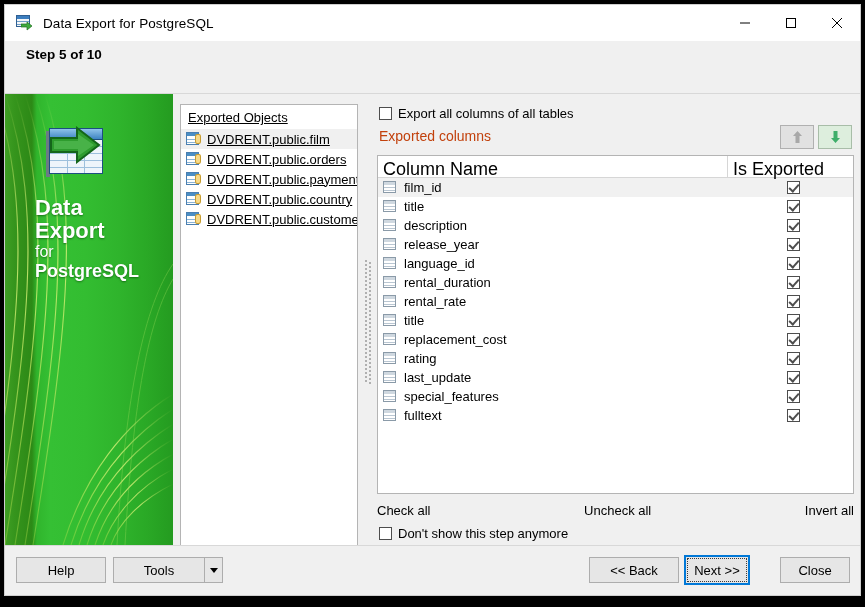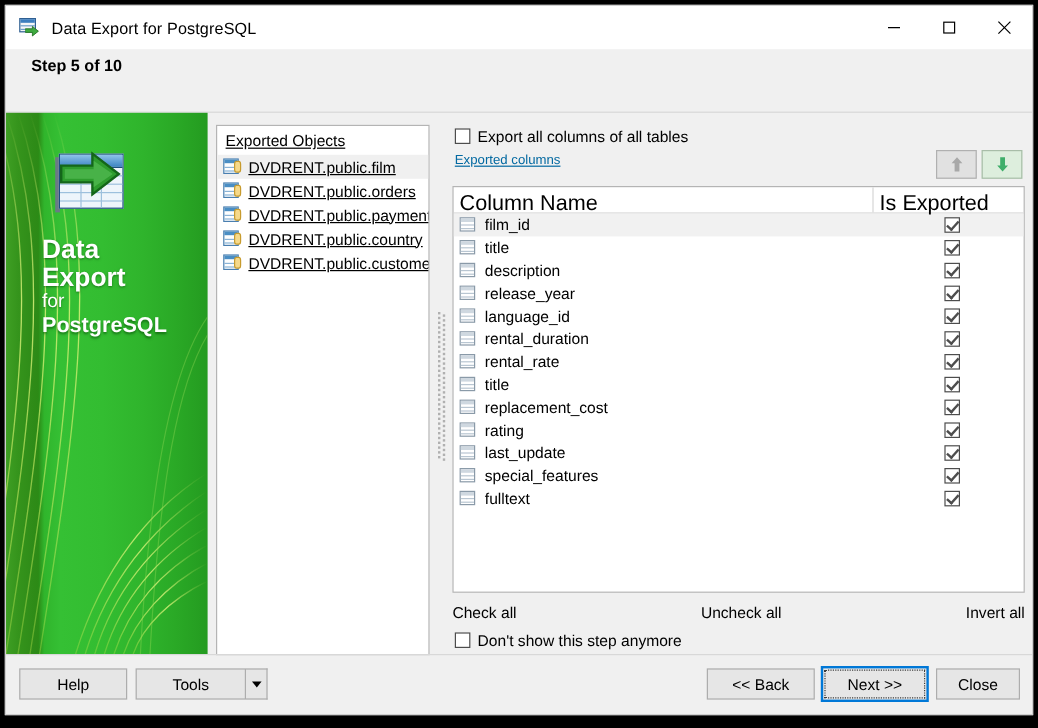--- a/index.html
+++ b/index.html
@@ -66,21 +66,21 @@
   
   .splitter{position:absolute;left:360px;top:255px;width:7px;height:125px;}
   .splitter i{position:absolute;width:2px;height:2px;background:#b0b0b0;}
 
   
   .chk-all{position:absolute;left:374px;top:101px;display:flex;align-items:center;font-size:13px;color:#000;}
   .cbx{width:13px;height:13px;border:1px solid #4d4d4d;background:#fff;box-sizing:border-box;
        margin-right:6px;position:relative;flex:none;}
   .cbx.on:after{content:"";position:absolute;left:3px;top:0px;width:4px;height:8px;
                 border:solid #4d4d4d;border-width:0 2px 2px 0;transform:rotate(42deg);}
-  .exp-col-lbl{position:absolute;left:374px;top:123px;font-size:11px;color:#0369a1;text-decoration:underline;}
+  .exp-col-lbl{position:absolute;left:374px;top:123px;font-size:14px;color:#c2410c;}
 
   .arrowbtn{position:absolute;width:34px;height:24px;border:1px solid #b0b0b0;box-sizing:border-box;
             background:#e1e1e1;display:flex;align-items:center;justify-content:center;}
   .arrowbtn.up{left:775px;top:120px;}
   .arrowbtn.down{left:813px;top:120px;background:#ddeedd;border-color:#a8bda8;}
 
   .grid{position:absolute;left:372px;top:150px;width:477px;height:339px;background:#fff;
         border:1px solid #b4b4b4;box-sizing:border-box;overflow:hidden;}
   .grid-hd{height:21px;display:flex;border-bottom:1px solid #d6d6d6;font-size:18px;color:#000;}
   .grid-hd .c1{flex:1;padding:3px 0 0 5px;}
@@ -103,21 +103,21 @@
   
   .footer-sep{position:absolute;left:0;right:0;bottom:49px;height:1px;background:#d8d8d8;}
   .btn{position:absolute;height:26px;border:1px solid #adadad;background:#e6e6e6;box-sizing:border-box;
        font-size:13px;color:#000;display:flex;align-items:center;justify-content:center;}
   .btn-help{left:11px;bottom:12px;width:90px;}
   .btn-tools{left:108px;bottom:12px;width:92px;}
   .btn-tools-arrow{left:200px;bottom:12px;width:18px;height:26px;border:1px solid #adadad;
                    border-left:none;background:#e6e6e6;box-sizing:border-box;
                    display:flex;align-items:center;justify-content:center;position:absolute;}
   .btn-back{left:584px;bottom:12px;width:90px;}
-  .btn-next{left:679px;bottom:10px;width:90px;height:30px;border:2px solid #0078d7;background:#e6e6e6;margin-top:20px;}
+  .btn-next{left:679px;bottom:10px;width:66px;height:30px;border:2px solid #0078d7;background:#e6e6e6;margin-top:20px;}
   .btn-next .inner{position:absolute;left:1px;top:1px;right:1px;bottom:1px;
                    border:1px dotted #3c3c3c;display:flex;align-items:center;justify-content:center;}
   .btn-close{left:775px;bottom:12px;width:70px;}
   .tri-down{width:0;height:0;border-left:4px solid transparent;border-right:4px solid transparent;
             border-top:5px solid #000;}
 </style>
 </head>
 <body>
 
 <div class="window">

